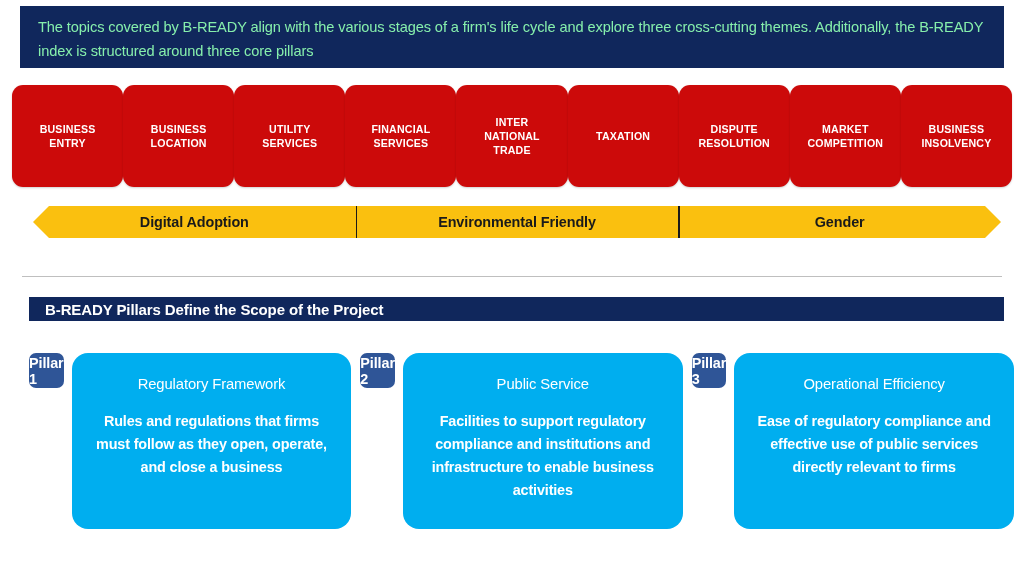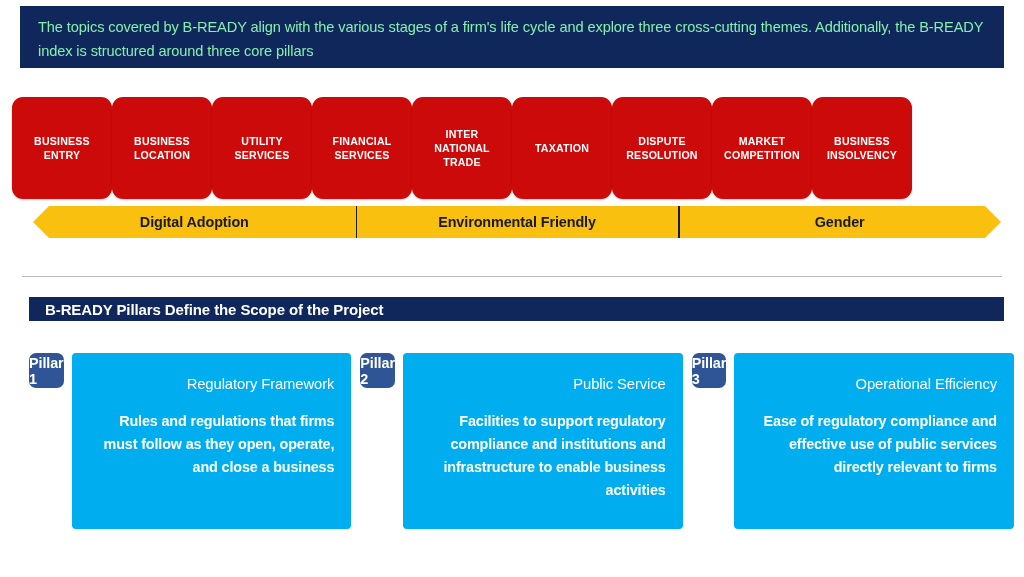--- a/index.html
+++ b/index.html
@@ -33,24 +33,23 @@
     line-height: 24px;
     font-weight: 400;
     letter-spacing: -0.1px;
   }
 
   
   .topics-row {
     position: absolute;
     left: 12px;
     top: 85px;
-    width: 900px;
+    width: 1000px;
     height: 102px;
     display: flex;
-    margin-top: 12px;
   }
   .topic-box {
     flex: 1 1 0;
     background: #CC0A0A;
     border-radius: 11px;
     color: #ffffff;
     font-size: 10.6px;
     font-weight: bold;
     letter-spacing: 0.2px;
     line-height: 14px;
@@ -149,24 +148,24 @@
     font-size: 14.4px;
     font-weight: bold;
     display: flex;
     align-items: center;
     justify-content: center;
     letter-spacing: -0.1px;
   }
   .pillar-card {
     height: 176px;
     background: #00AEEF;
-    border-radius: 4px;
+    border-radius: 16px;
     box-sizing: border-box;
     padding: 22px 17px 10px 17px;
-    text-align: right;
+    text-align: center;
     color: #ffffff;
   }
   .pillar-card .card-title {
     font-size: 14.8px;
     font-weight: 400;
     line-height: 19px;
     margin-bottom: 16px;
     letter-spacing: -0.1px;
   }
   .pillar-card .card-body {

